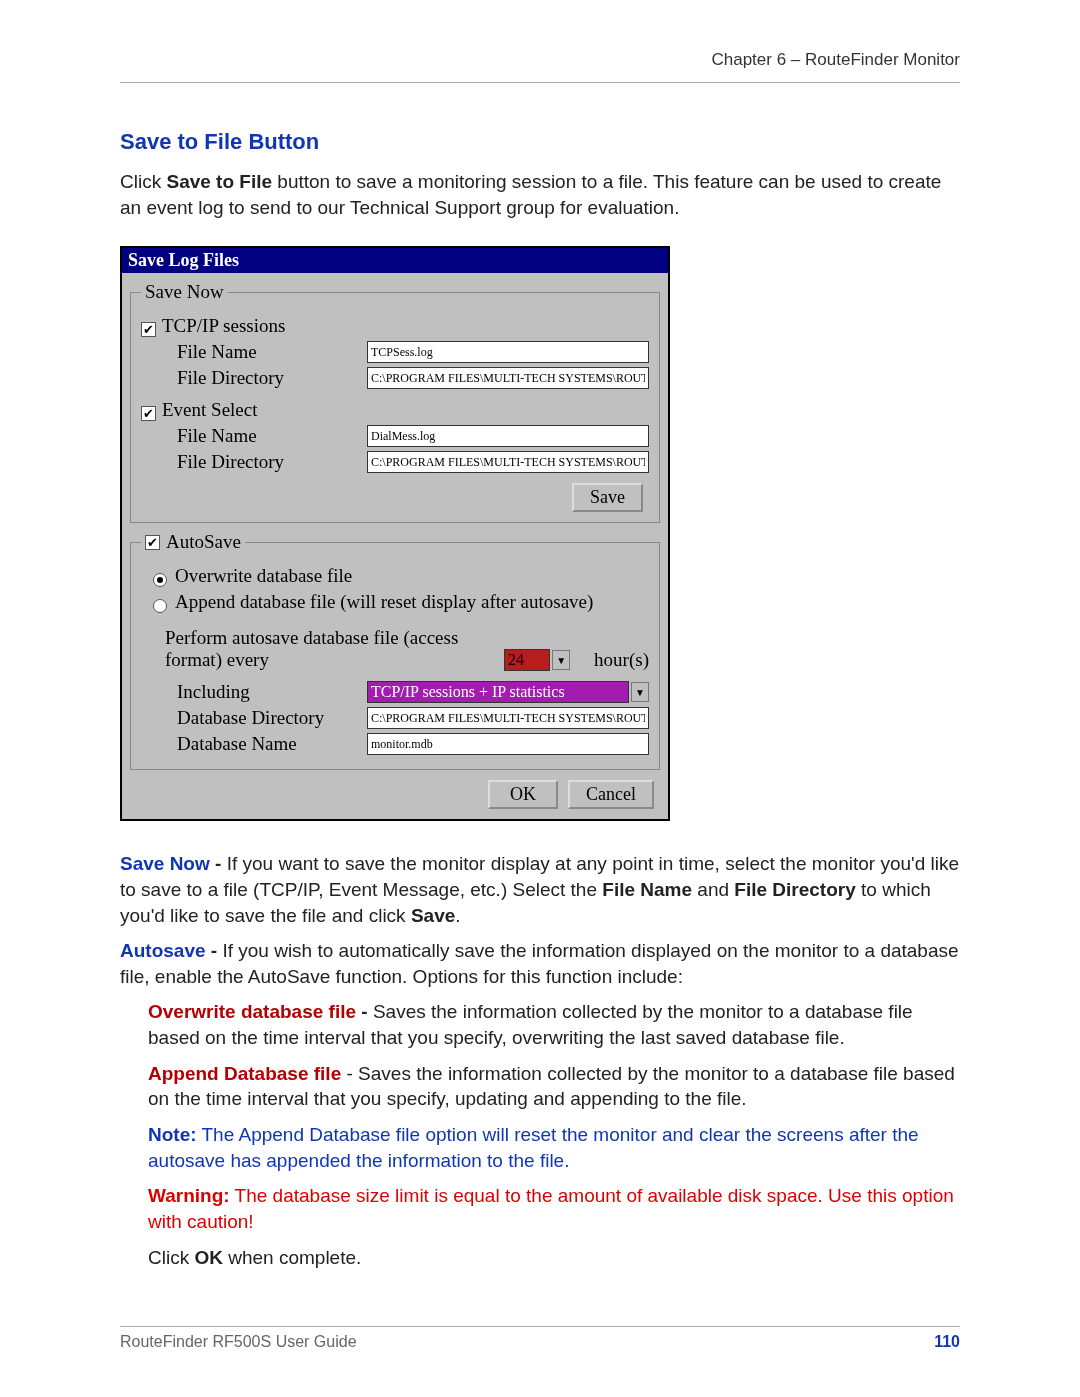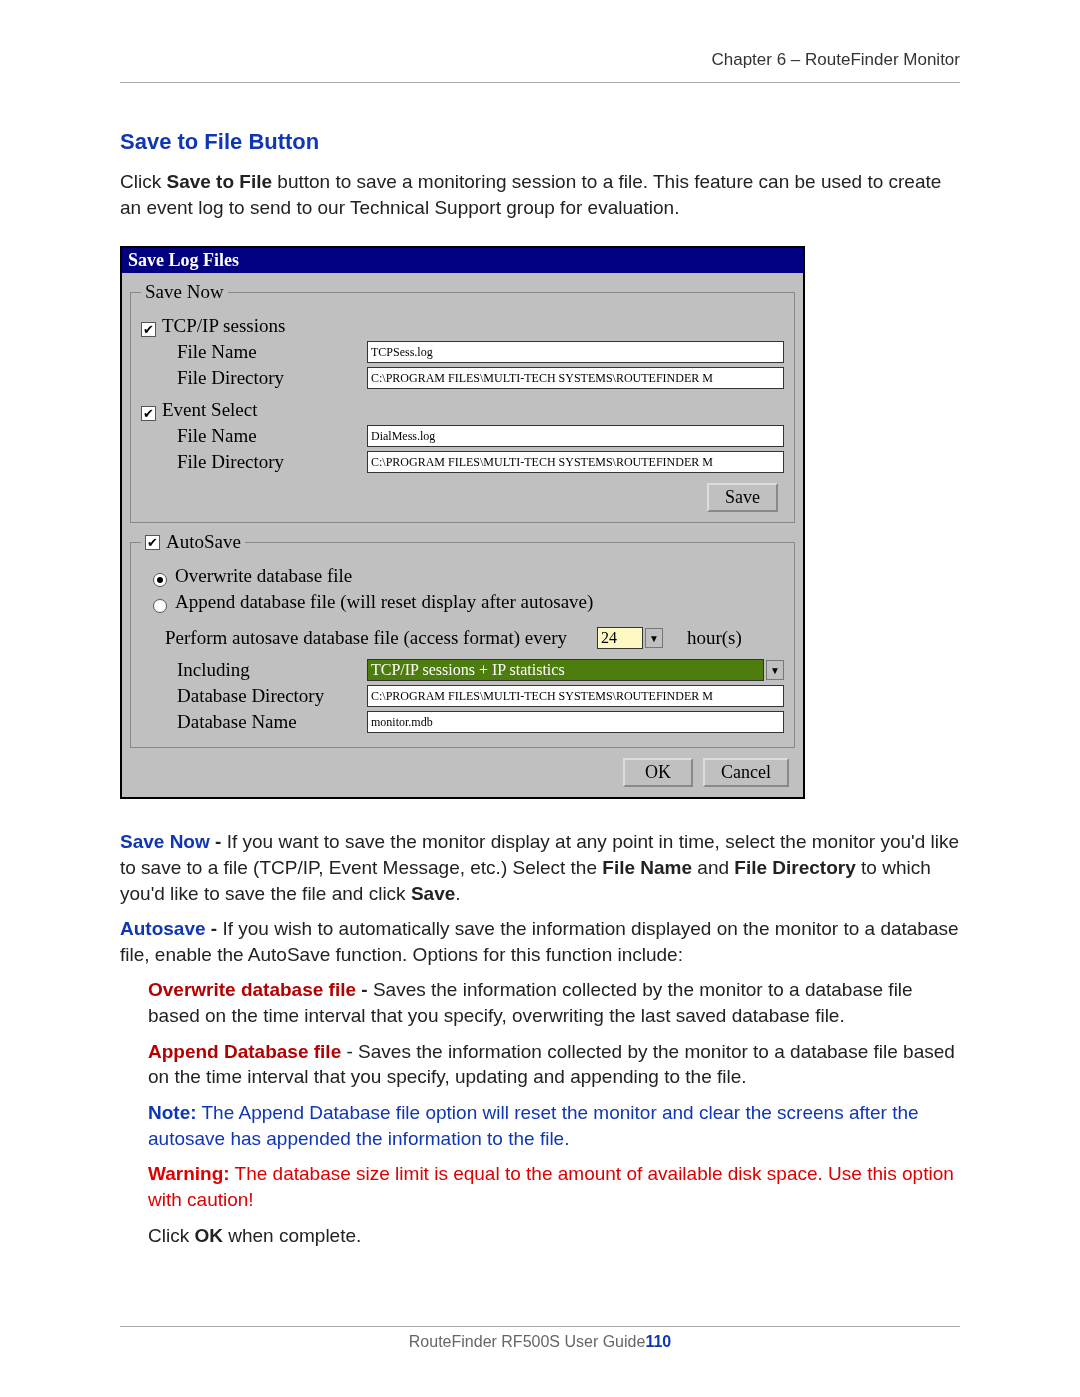--- a/index.html
+++ b/index.html
@@ -3,47 +3,47 @@
 <meta charset="utf-8">
 <style>
   *{box-sizing:border-box;margin:0;padding:0}
   body{width:1080px;height:1397px;background:#fff;font-family:Verdana,Geneva,sans-serif;font-size:17px;color:#222;position:relative}
   .page{padding:50px 120px 0 120px}
   .header-line{border-top:1px solid #aaa;margin-top:12px}
   .chapter{font-family:Verdana,Geneva,sans-serif;font-size:17px;text-align:right;color:#333;margin-bottom:4px}
   h2.sect{color:#1036b4;font-family:Arial,Helvetica,sans-serif;font-weight:bold;font-size:22px;margin:46px 0 14px 0}
   .para{font-family:Liberation Sans, sans-serif;font-size:19px;line-height:1.35;margin:0 0 10px 0;color:#222}
   .para b{font-weight:bold}
-  .dialog{margin:26px 0 30px 0;border:2px solid #000;background:#c0c0c0;width:685px}
+  .dialog{margin:26px 0 30px 0;border:2px solid #000;background:#c0c0c0;width:550px}
   .titlebar{background:#000080;color:#fff;font-family:"Times New Roman",serif;font-weight:bold;font-size:18px;padding:2px 6px}
   .dbody{padding:0 8px 10px 8px;font-family:"Times New Roman",serif;font-size:19px;color:#000}
   fieldset.grp{border:1px solid #888;border-top-color:#888;padding:8px 10px 10px 10px;margin-top:8px;position:relative}
   fieldset.grp legend{font-family:"Times New Roman",serif;font-size:19px;padding:0 4px}
   .row{display:flex;align-items:flex-end;margin:4px 0}
   .cb{width:15px;height:15px;background:#fff;border:1px solid #555;display:inline-flex;align-items:center;justify-content:center;margin-right:6px;font-size:13px;line-height:1}
   .cb.checked::after{content:"✔";font-size:13px}
   .rb{width:14px;height:14px;border:1px solid #555;border-radius:50%;background:#fff;display:inline-block;margin-right:8px;position:relative;flex:none}
   .rb.on::after{content:"";position:absolute;left:3px;top:3px;width:6px;height:6px;border-radius:50%;background:#000}
   .lbl{display:inline-block}
   .sublbl{margin-left:36px;width:190px}
   .inp{border:1px solid #333;background:#fff;font-family:"Times New Roman",serif;font-size:12px;padding:1px 3px;height:22px;flex:1}
   .btn{border:2px outset #ddd;background:#c0c0c0;font-family:"Times New Roman",serif;font-size:18px;padding:2px 16px;min-width:70px;text-align:center;cursor:default}
   .btnrow{display:flex;justify-content:flex-end;gap:10px;margin-top:10px;padding-right:6px}
   .legend-cb{display:inline-flex;align-items:center}
   .sel{display:flex;align-items:center}
-  .sel .selbox{border:1px solid #333;background:#fef9c3;font-family:"Times New Roman",serif;font-size:16px;padding:1px 3px;height:22px;display:flex;align-items:center;justify-content:space-between}
+  .sel .selbox{border:1px solid #333;background:#b91c1c;font-family:"Times New Roman",serif;font-size:16px;padding:1px 3px;height:22px;display:flex;align-items:center;justify-content:space-between}
   .sel .arrow{width:18px;height:20px;background:#c0c0c0;border:1px solid #777;display:flex;align-items:center;justify-content:center;font-size:10px;margin-left:2px}
   .include-sel{flex:1}
-  .include-sel .selbox{background:#4d7c0f;color:#fff;flex:1}
+  .include-sel .selbox{background:#a21caf;color:#fff;flex:1}
   .hours-sel .selbox{width:46px}
   .doc-sub{margin-left:28px}
   .bluebold{color:#1036b4;font-weight:bold}
   .redhead{color:#b40000;font-weight:bold}
   .redtext{color:#d00}
-  .footer{position:absolute;left:120px;right:120px;bottom:46px;border-top:1px solid #aaa;padding-top:6px;display:flex;justify-content:center;font-size:16px;color:#666}
+  .footer{position:absolute;left:120px;right:120px;bottom:46px;border-top:1px solid #aaa;padding-top:6px;display:flex;justify-content:space-between;font-size:16px;color:#666}
   .footer .pn{color:#1036b4;font-weight:bold}
 </style>
 </head>
 <body>
 <div class="page">
   <div class="chapter">Chapter 6 – RouteFinder Monitor</div>
   <div class="header-line"></div>
 
   <h2 class="sect">Save to File Button</h2>
 

